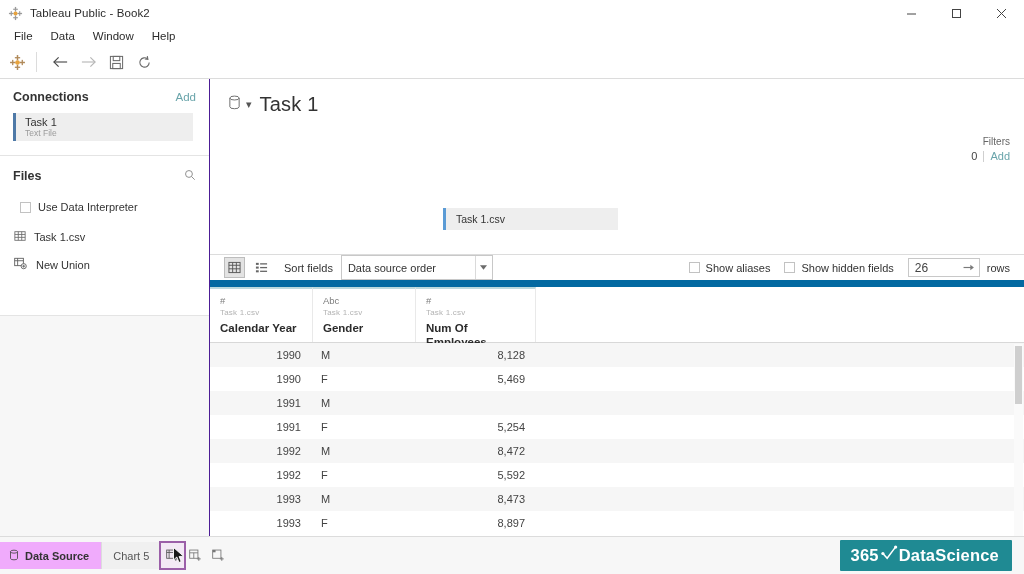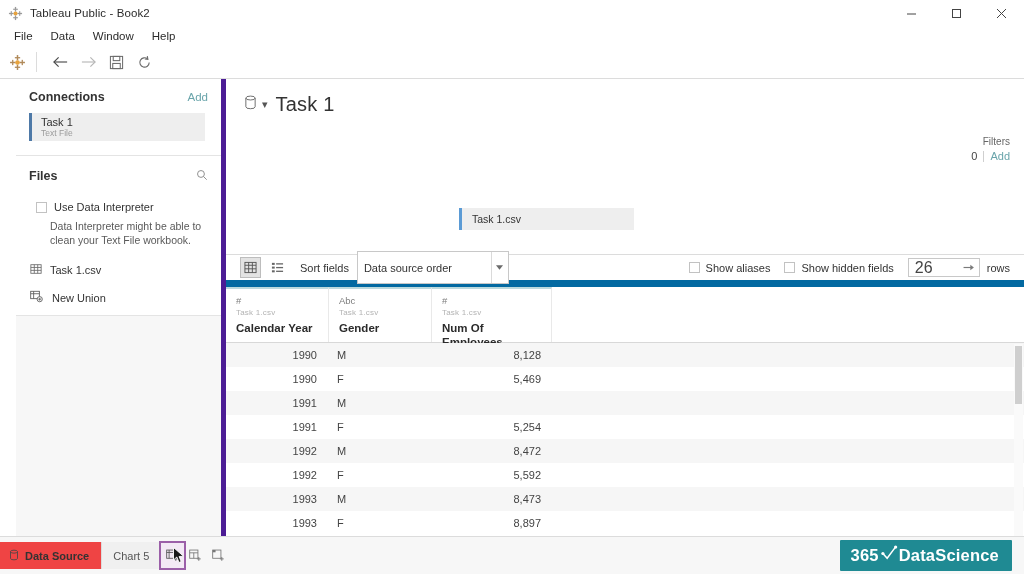--- a/index.html
+++ b/index.html
@@ -39,21 +39,21 @@
   .tool-btn {
     width: 28px; height: 26px; display: flex; align-items: center; justify-content: center;
   }
 
   
   .body { position: absolute; top: 79px; left: 0; right: 0; bottom: 38px; display: flex; }
 
   
   .leftpane {
     width: 210px; flex: 0 0 210px; background: #ffffff;
-    border-right: 5px solid #4c1d95; position: relative; margin-left: 16px;
+    border-right: 1px solid #4c1d95; position: relative;
   }
   .pane-head {
     display: flex; align-items: center; justify-content: space-between;
     padding: 11px 13px 9px 13px;
   }
   .pane-title { font-size: 12.5px; font-weight: bold; color: #333; }
   .pane-action { font-size: 11.5px; color: #6aa5ab; }
   .conn-item {
     display: flex; align-items: stretch; background: #eeeeee;
     margin: 0 16px 0 13px; height: 28px;
@@ -108,37 +108,37 @@
     height: 33px; border-top: 1px solid #dcdcdc; border-bottom: 7px solid #0369a1;
     display: flex; align-items: center; padding: 0 14px 0 14px; position: relative;
   }
   .view-btn {
     width: 21px; height: 21px; display: flex; align-items: center; justify-content: center;
     border: 1px solid #bdbdbd; background: #e3e3e3;
   }
   .view-btn.flat { border-color: transparent; background: transparent; margin-left: 6px; }
   .sort-label { font-size: 11px; color: #333; margin: 0 8px 0 12px; }
   .select {
-    width: 152px; height: 33px; border: 1px solid #c8c8c8; background: #fff;
+    width: 152px; height: 25px; border: 1px solid #c8c8c8; background: #fff;
     display: flex; align-items: center; position: relative;
   }
   .select-val { font-size: 11px; color: #333; padding-left: 6px; }
   .select-arrow {
     position: absolute; right: 0; top: 0; bottom: 0; width: 17px;
     border-left: 1px solid #dadada; display: flex; align-items: center; justify-content: center;
   }
   .gridbar-right { margin-left: auto; display: flex; align-items: center; gap: 0; }
   .gb-check { display: flex; align-items: center; margin-right: 14px; }
   .gb-check .cbox { margin-right: 6px; margin-top: 0; }
   .gb-check span { font-size: 11px; color: #333; }
   .rows-input {
     width: 72px; height: 19px; border: 1px solid #c8c8c8; background: #fff;
     display: flex; align-items: center; position: relative; margin-right: 7px;
   }
-  .rows-val { font-size: 16px; color: #444; padding-left: 6px; }
+  .rows-val { font-size: 12px; color: #444; padding-left: 6px; }
   .rows-step { position: absolute; right: 5px; top: 0; bottom: 0; display: flex; align-items: center; }
   .rows-label { font-size: 11px; color: #333; }
 
   
   .gridwrap { flex: 1; position: relative; overflow: hidden; background: #fff; }
   .headrow { display: flex; height: 56px; background: #fff; border-bottom: 1px solid #d8d8d8; }
   .hcell {
     position: relative; padding: 6px 10px 0 10px;
     border-right: 1px solid #e9e9e9; border-top: 2px solid #bcd9dd;
     background: #fff;
@@ -168,21 +168,21 @@
   
   .statusbar {
     position: absolute; left: 0; right: 0; bottom: 0; height: 38px;
     border-top: 1px solid #dcdcdc; background: #f7f7f7;
     display: flex; align-items: center;
   }
   .sb-tab {
     height: 27px; display: flex; align-items: center; padding: 0 12px 0 9px;
     font-size: 11px; color: #333; border-right: 1px solid #dcdcdc;
   }
-  .sb-tab.active { background: #ef4444; font-weight: bold; }
+  .sb-tab.active { background: #f0abfc; font-weight: bold; }
   .sb-tab .db { margin-right: 6px; }
   .sb-tab.sheet { background: #f0f0f0; color: #555; font-weight: normal; padding: 0 11px; }
   .sb-iconbtn {
     width: 23px; height: 25px; display: flex; align-items: center; justify-content: center;
     position: relative;
   }
   .sb-iconbtn.highlight { outline: 2px solid #9b5fa8; background: #f3e9f5; }
   .cursor { position: absolute; left: 12px; top: 4px; }
   .sb-fill { flex: 1; height: 100%; }
   .watermark {
@@ -309,21 +309,20 @@
             <circle cx="5.8" cy="5.8" r="4" fill="none" stroke="#8a8a8a" stroke-width="1.1"></circle>
             <line x1="8.8" y1="8.8" x2="12.5" y2="12.5" stroke="#8a8a8a" stroke-width="1.1"></line>
           </svg>
         </span>
       </div>
 
       <div class="checkrow">
         <span class="cbox"></span>
         <span class="checklabel">Use Data Interpreter</span>
       </div>
-      <div class="hint">Data Interpreter might be able to clean your Text File workbook.</div>
 
       <div class="file-item">
         <span>
           <svg width="12" height="12" viewBox="0 0 14 14">
             <rect x="1" y="2" width="12" height="10" fill="none" stroke="#6b6b6b" stroke-width="1"></rect>
             <line x1="1" y1="5.2" x2="13" y2="5.2" stroke="#6b6b6b" stroke-width="1"></line>
             <line x1="1" y1="8.6" x2="13" y2="8.6" stroke="#6b6b6b" stroke-width="1"></line>
             <line x1="5" y1="2" x2="5" y2="12" stroke="#6b6b6b" stroke-width="1"></line>
             <line x1="9" y1="2" x2="9" y2="12" stroke="#6b6b6b" stroke-width="1"></line>
           </svg>

